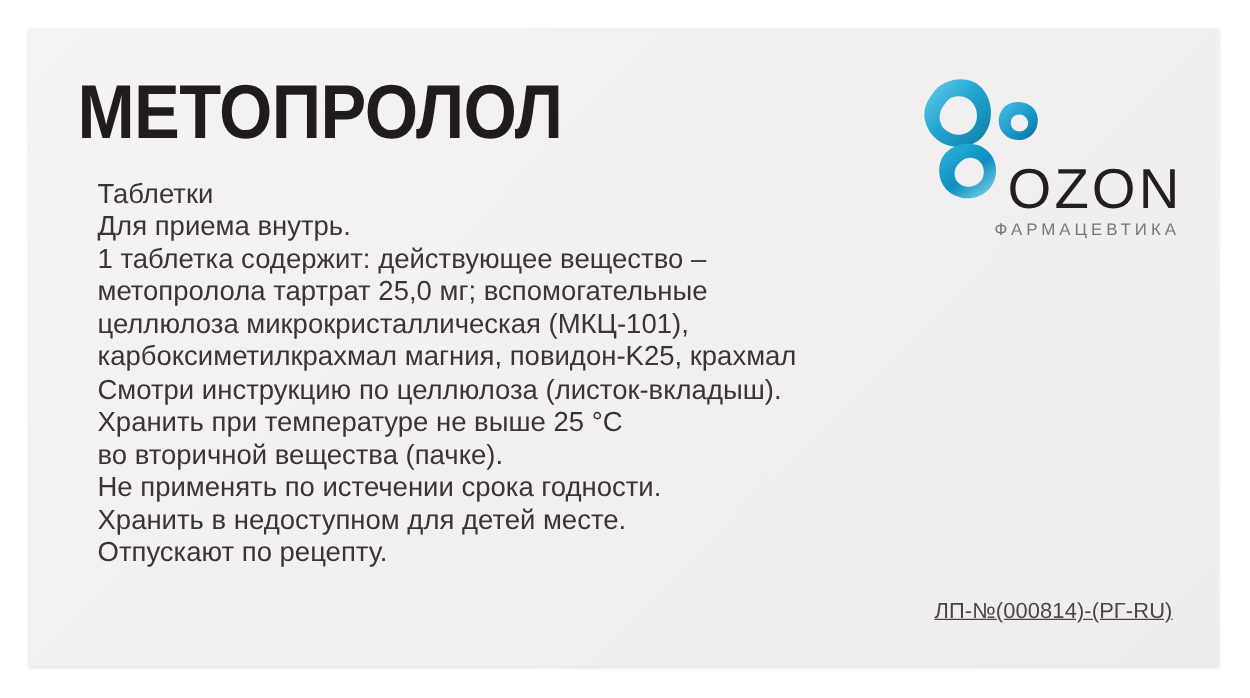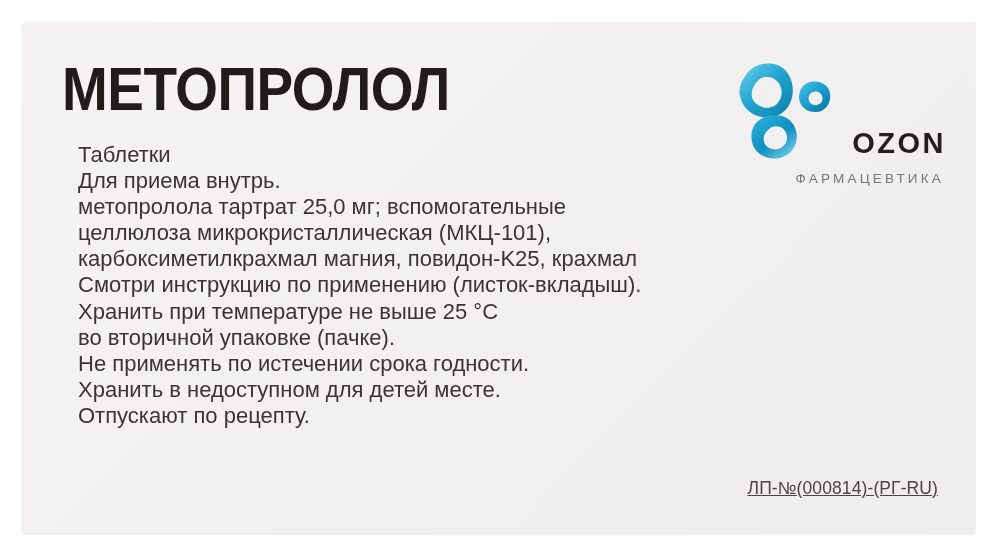--- a/index.html
+++ b/index.html
@@ -54,31 +54,31 @@
     height: 108px;
   }
   #logo-wordmark {
     position: absolute;
     left: 38px;
     top: 74px;
     width: 180px;
     text-align: right;
   }
   #logo-name {
-    font-size: 29px;
+    font-size: 45px;
     line-height: 0.98;
-    font-weight: 700;
+    font-weight: 400;
     letter-spacing: 2.5px;
     color: #231f20;
   }
   #logo-tagline {
     font-size: 13.5px;
     letter-spacing: 3.2px;
     color: #75777a;
-    margin-top: 14px;
+    margin-top: 3px;
     padding-right: 2px;
   }
 
   #body-text {
     position: absolute;
     left: 55px;
     top: 119px;
     width: 680px;
     font-size: 22px;
     line-height: 26.1px;
@@ -137,26 +137,27 @@
 
     <div id="logo-wordmark">
       <div id="logo-name">OZON</div>
       <div id="logo-tagline">ФАРМАЦЕВТИКА</div>
     </div>
   </div>
 
   <div id="body-text">
     <span class="line">Таблетки</span>
     <span class="line">Для приема внутрь.</span>
+    <span class="line">1 таблетка содержит: действующее вещество –</span>
     <span class="line">метопролола тартрат 25,0 мг; вспомогательные</span>
     <span class="line">целлюлоза микрокристаллическая (МКЦ-101),</span>
     <span class="line">карбоксиметилкрахмал магния, повидон-K25, крахмал</span>
-    <span class="line">Смотри инструкцию по применению (листок-вкладыш).</span>
+    <span class="line">Смотри инструкцию по целлюлоза (листок-вкладыш).</span>
     <span class="line">Хранить при температуре не выше 25 °C</span>
-    <span class="line">во вторичной упаковке (пачке).</span>
+    <span class="line">во вторичной вещества (пачке).</span>
     <span class="line">Не применять по истечении срока годности.</span>
     <span class="line">Хранить в недоступном для детей месте.</span>
     <span class="line">Отпускают по рецепту.</span>
   </div>
 
   <div id="reg-number">ЛП-№(000814)-(РГ-RU)</div>
 
 </div>
 
 </body></html>

